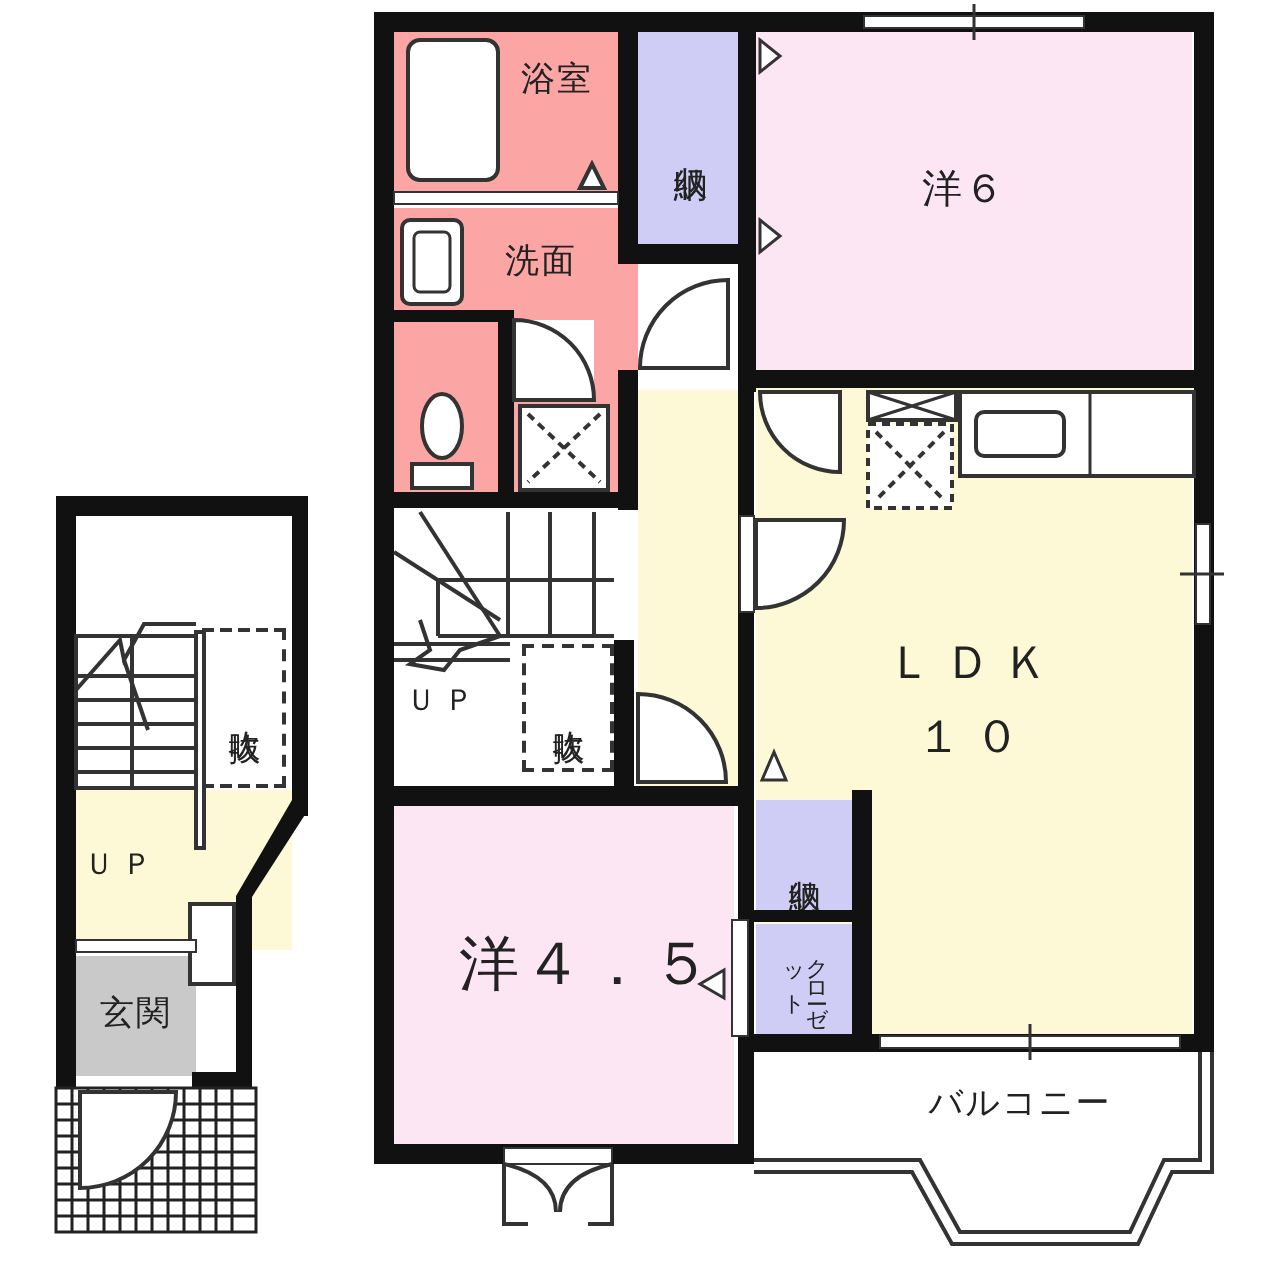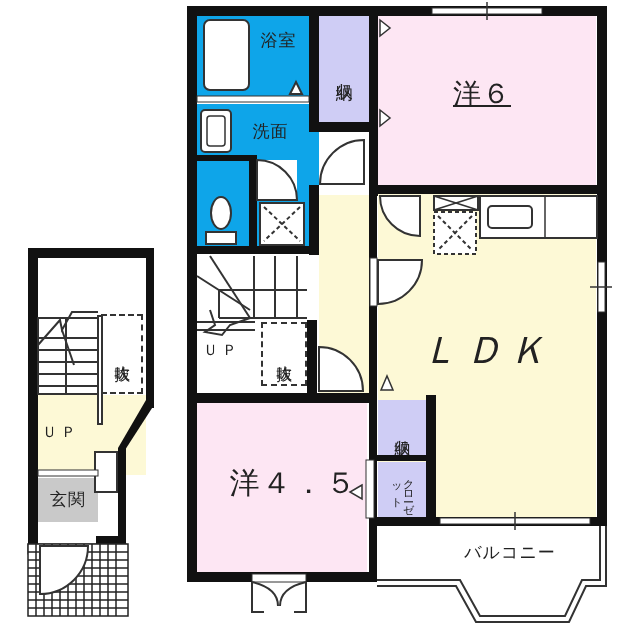--- a/index.html
+++ b/index.html
@@ -2,51 +2,52 @@
 <html><head>
   <meta charset="utf-8">
   <style>
     html, body { margin:0; padding:0; background:#ffffff; }
     body { width:640px; height:632px; position:relative; overflow:hidden;
       font-family: "DejaVu Sans", "Liberation Sans", sans-serif; color:#222; }
     .abs { position:absolute; box-sizing:border-box; }
     .room { position:absolute; box-sizing:border-box; display:flex; align-items:center; justify-content:center; text-align:center; }
     .pink { background:#fde6f3; }
     .yellow { background:#fdf9d6; }
-    .blue { background:#0ea5e9; }
+    .blue { background:#fca5a5; }
     .purple { background:#cfcdf5; }
     .gray { background:#c9c9c9; }
     .white { background:#ffffff; }
     .lbl { font-size:20px; line-height:1.15; letter-spacing:1px; }
-    .lbl-big { font-size:38px; letter-spacing:6px;font-style:italic; }
+    .lbl-big { font-size:23px; letter-spacing:6px; }
     .vert { writing-mode:vertical-rl; text-orientation:upright; }
     svg { position:absolute; left:0; top:0; }
   </style>
 </head>
 <body>
 
 <div class="abs" style="left:0;top:0;width:640px;height:632px;">
 
   <div class="room blue" style="left:197px;top:15px;width:113px;height:82px;">
     <span class="lbl" style="margin-left:50px;margin-top:-30px;font-size:17px;">浴室</span>
   </div>
   <div class="room purple" style="left:319px;top:15px;width:50px;height:112px;">
     <span class="lbl vert" style="font-size:17px;">収納</span>
   </div>
   <div class="room pink" style="left:378px;top:15px;width:218px;height:170px;">
-    <span class="lbl" style="font-size:28px;margin-left:-10px;margin-top:-12px;text-decoration:underline;">洋６</span>
+    <span class="lbl" style="font-size:20px;margin-left:-10px;margin-top:-12px;">洋６</span>
   </div>
   <div class="room blue" style="left:197px;top:104px;width:122px;height:150px;align-items:flex-start;">
     <span class="lbl" style="margin-top:18px;margin-left:25px;font-size:17px;">洗面</span>
   </div>
   <div class="room yellow" style="left:319px;top:195px;width:50px;height:200px;"></div>
   <div class="room white" style="left:197px;top:254px;width:112px;height:136px;"></div>
   <div class="room yellow" style="left:378px;top:193px;width:218px;height:324px;">
     <div style="margin-top:-10px;">
       <div class="lbl-big">ＬＤＫ</div>
+      <div class="lbl-big" style="margin-top:6px;">１０</div>
     </div>
   </div>
   <div class="room purple" style="left:378px;top:400px;width:48px;height:55px;">
     <span class="lbl vert" style="font-size:16px;">収納</span>
   </div>
   <div class="room purple" style="left:378px;top:462px;width:48px;height:55px;">
     <span class="vert" style="font-size:11px;line-height:1.05;height:50px;">クローゼット</span>
   </div>
   <div class="room pink" style="left:197px;top:403px;width:170px;height:170px;padding-left:23px;">
     <span class="lbl" style="font-size:30px;letter-spacing:2px;margin-top:-10px;">洋４．５</span>
@@ -166,21 +167,21 @@
     <g stroke="#333" stroke-width="2" fill="none">
       <polyline points="377,580 460,580 480,616 565,616 582,580 600,580 600,526"></polyline>
       <polyline points="377,586 456,586 476,622 569,622 586,586 606,586 606,526"></polyline>
     </g>
   </svg>
 </div>
 
 <div class="abs" style="left:0;top:0;width:640px;height:632px;">
   <div class="room purple" style="left:38px;top:318px;width:60px;height:30px;"></div>
   <div class="room yellow" style="left:38px;top:395px;width:108px;height:80px;"></div>
-  <div class="room gray" style="left:38px;top:478px;width:60px;height:44px;">
+  <div class="room gray" style="left:38px;top:478px;width:60px;height:60px;">
     <span class="lbl" style="font-size:17px;">玄関</span>
   </div>
   <div class="room white" style="left:101px;top:314px;width:42px;height:80px;border:2px dashed #333;">
     <span class="lbl vert" style="font-size:16px;">吹抜</span>
   </div>
   <span class="abs lbl" style="left:42px;top:424px;font-size:15px;letter-spacing:4px;">ＵＰ</span>
 
   <svg width="640" height="632">
     <g fill="#111">
       <rect x="28" y="248" width="10" height="296"></rect>

